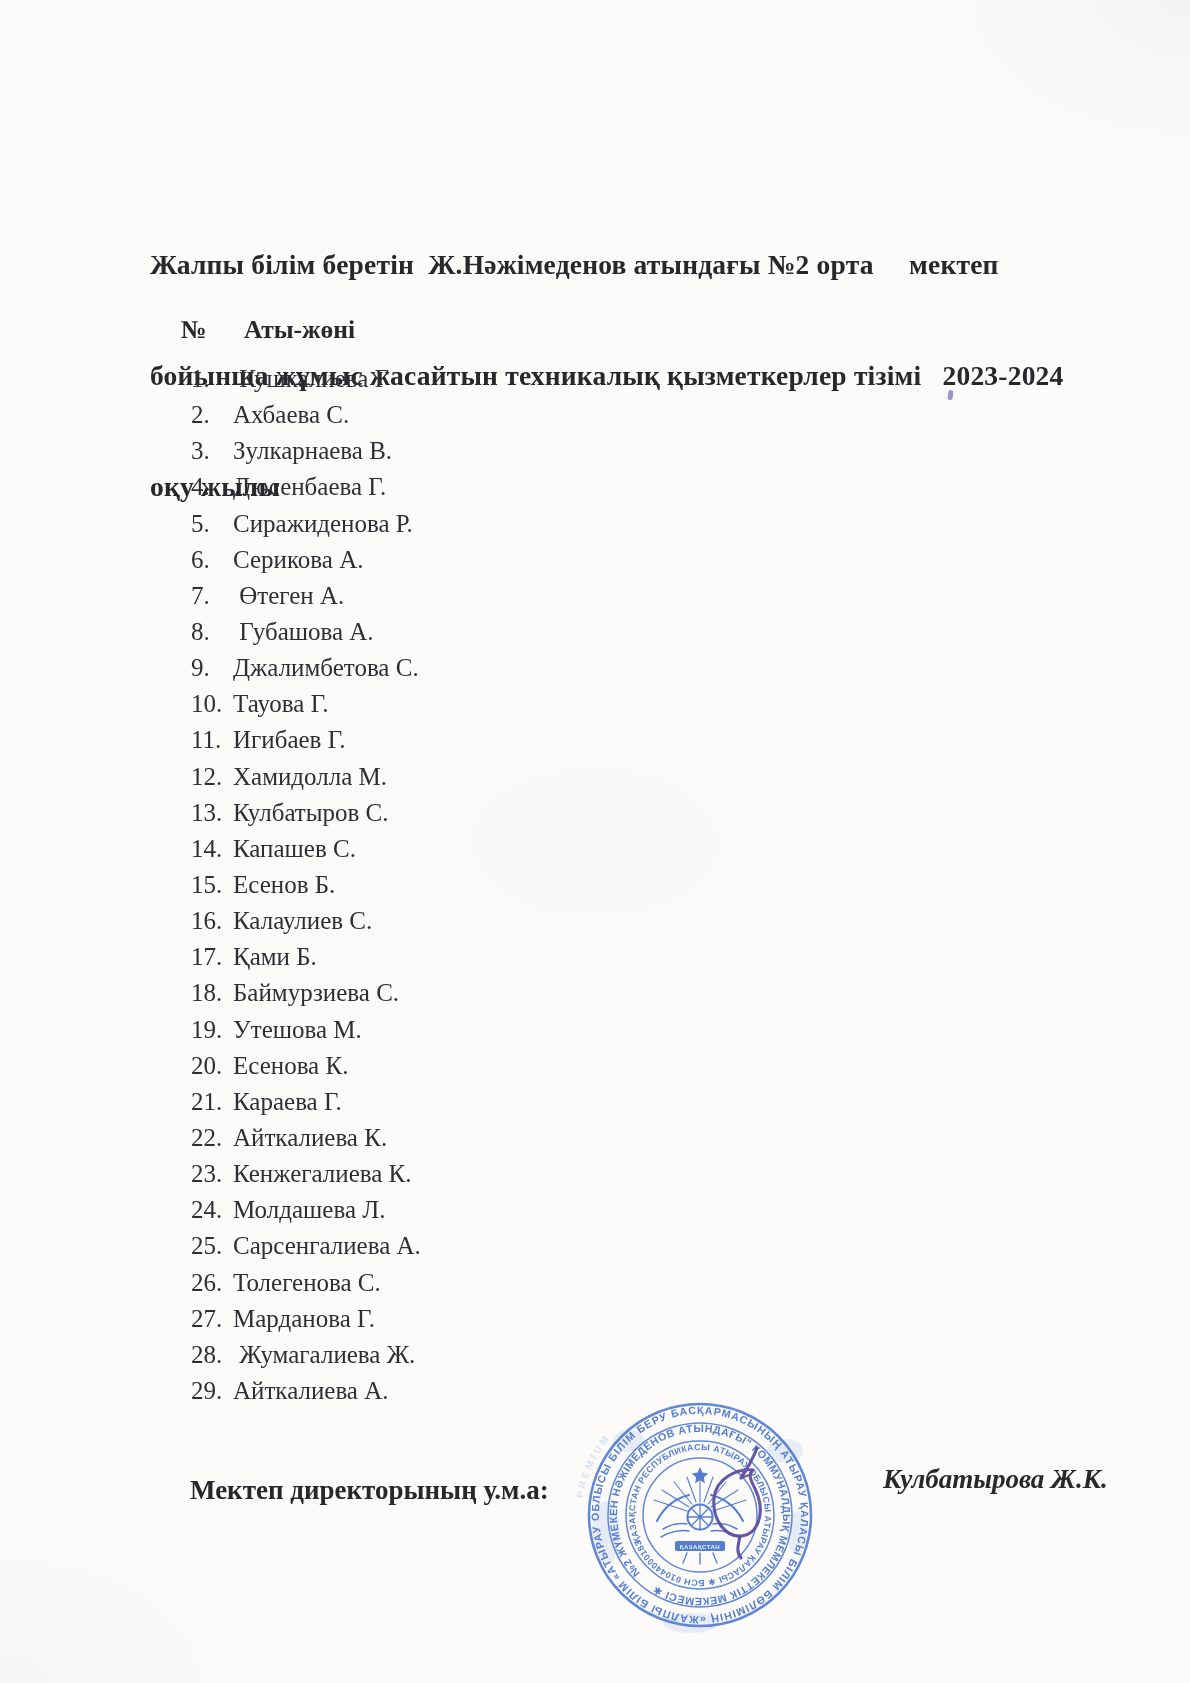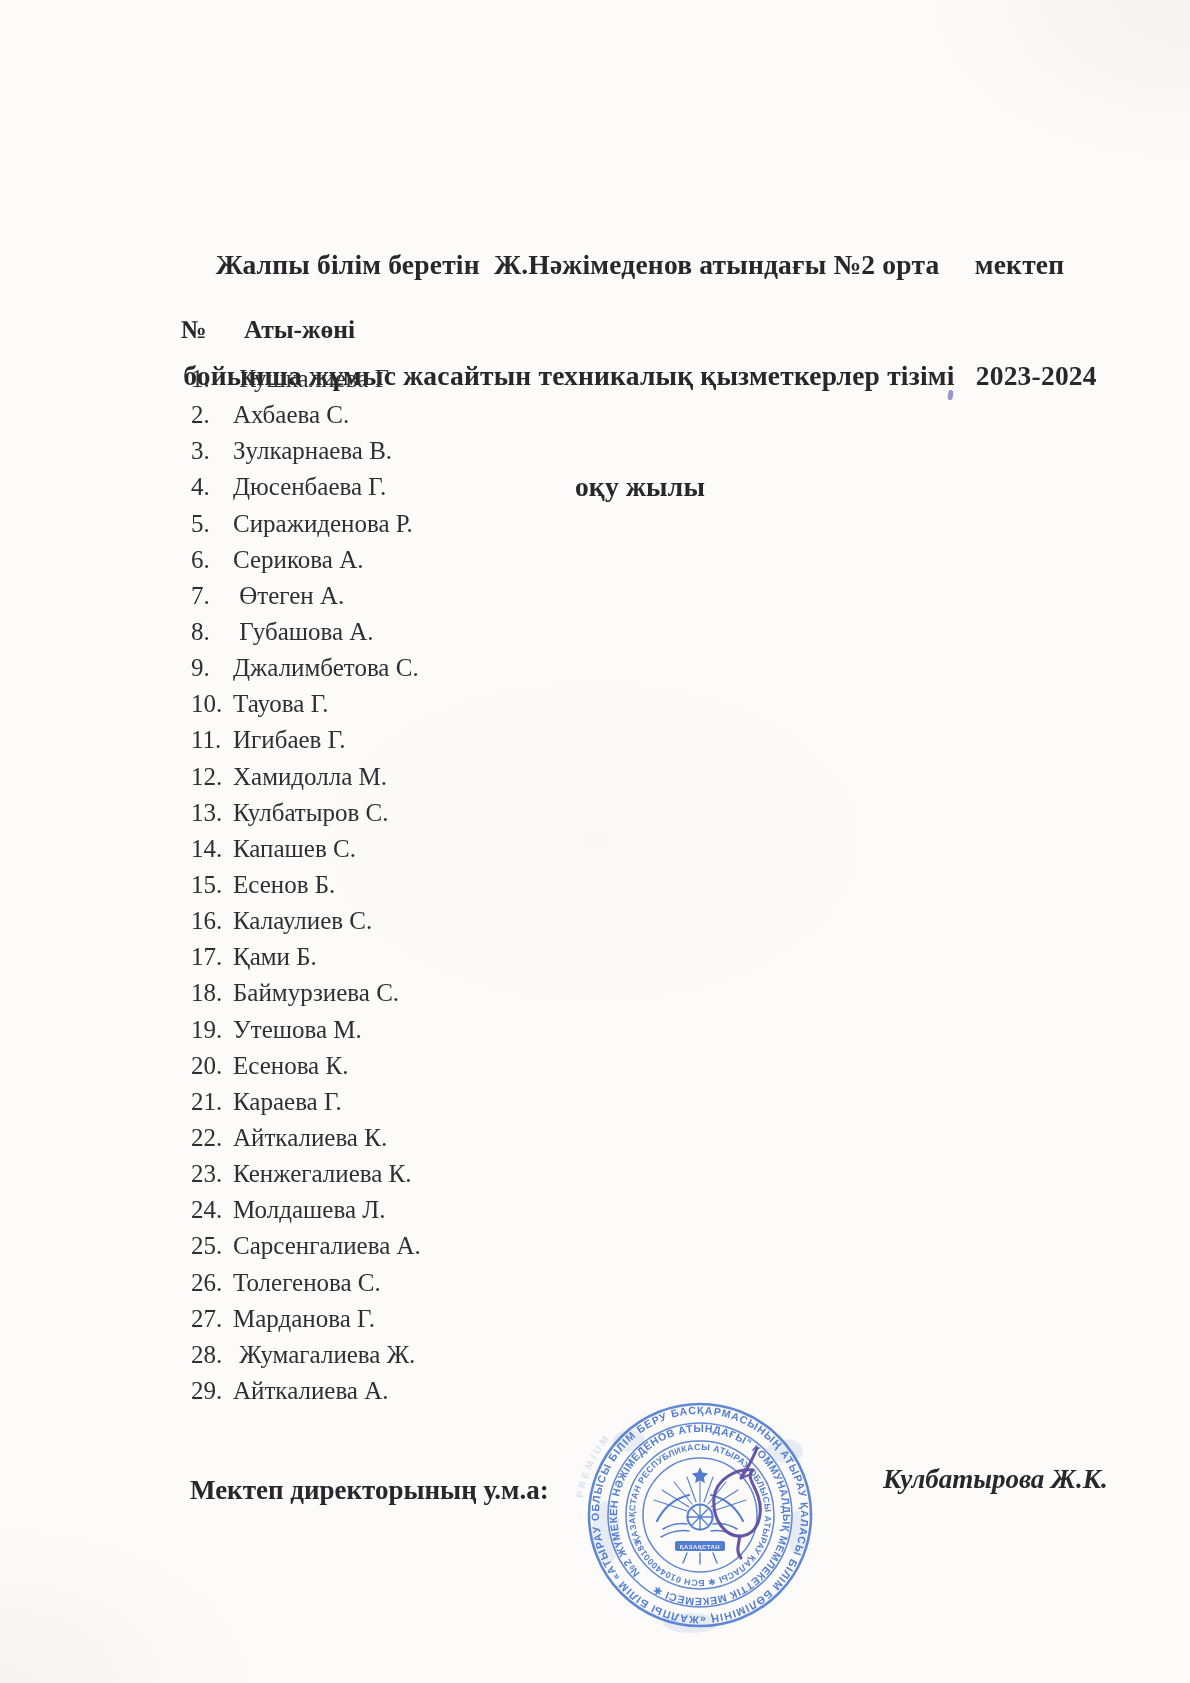--- a/index.html
+++ b/index.html
@@ -9,21 +9,21 @@
     background:
       radial-gradient(ellipse 420px 260px at 100% 0%, rgba(150,150,145,.07), transparent 70%),
       radial-gradient(ellipse 420px 260px at 0% 100%, rgba(150,150,145,.06), transparent 70%),
       radial-gradient(ellipse 500px 300px at 50% 50%, rgba(180,180,175,.04), transparent 80%),
       #fcfbf9;
     font-family:"Liberation Serif","DejaVu Serif",serif;
     color:#2e2e33;
   }
   .title{
     position:absolute;left:150px;top:172px;width:980px;
-    text-align:center;font-weight:bold;font-size:27.5px;line-height:37px;
+    text-align:left;font-weight:bold;font-size:27.5px;line-height:37px;
     color:#27272c;white-space:pre-wrap;letter-spacing:.2px;
   }
   .list-header{
     position:absolute;left:181px;top:315px;display:flex;
     font-weight:bold;font-size:25.5px;color:#27272c;
   }
   .list-header .col-num{width:63px;}
   .staff-list{position:absolute;left:191px;top:361px;font-size:25px;}
   .staff-row{display:flex;line-height:36.15px;height:36.15px;align-items:baseline;}
   .staff-row .num{width:42px;flex:none;}

